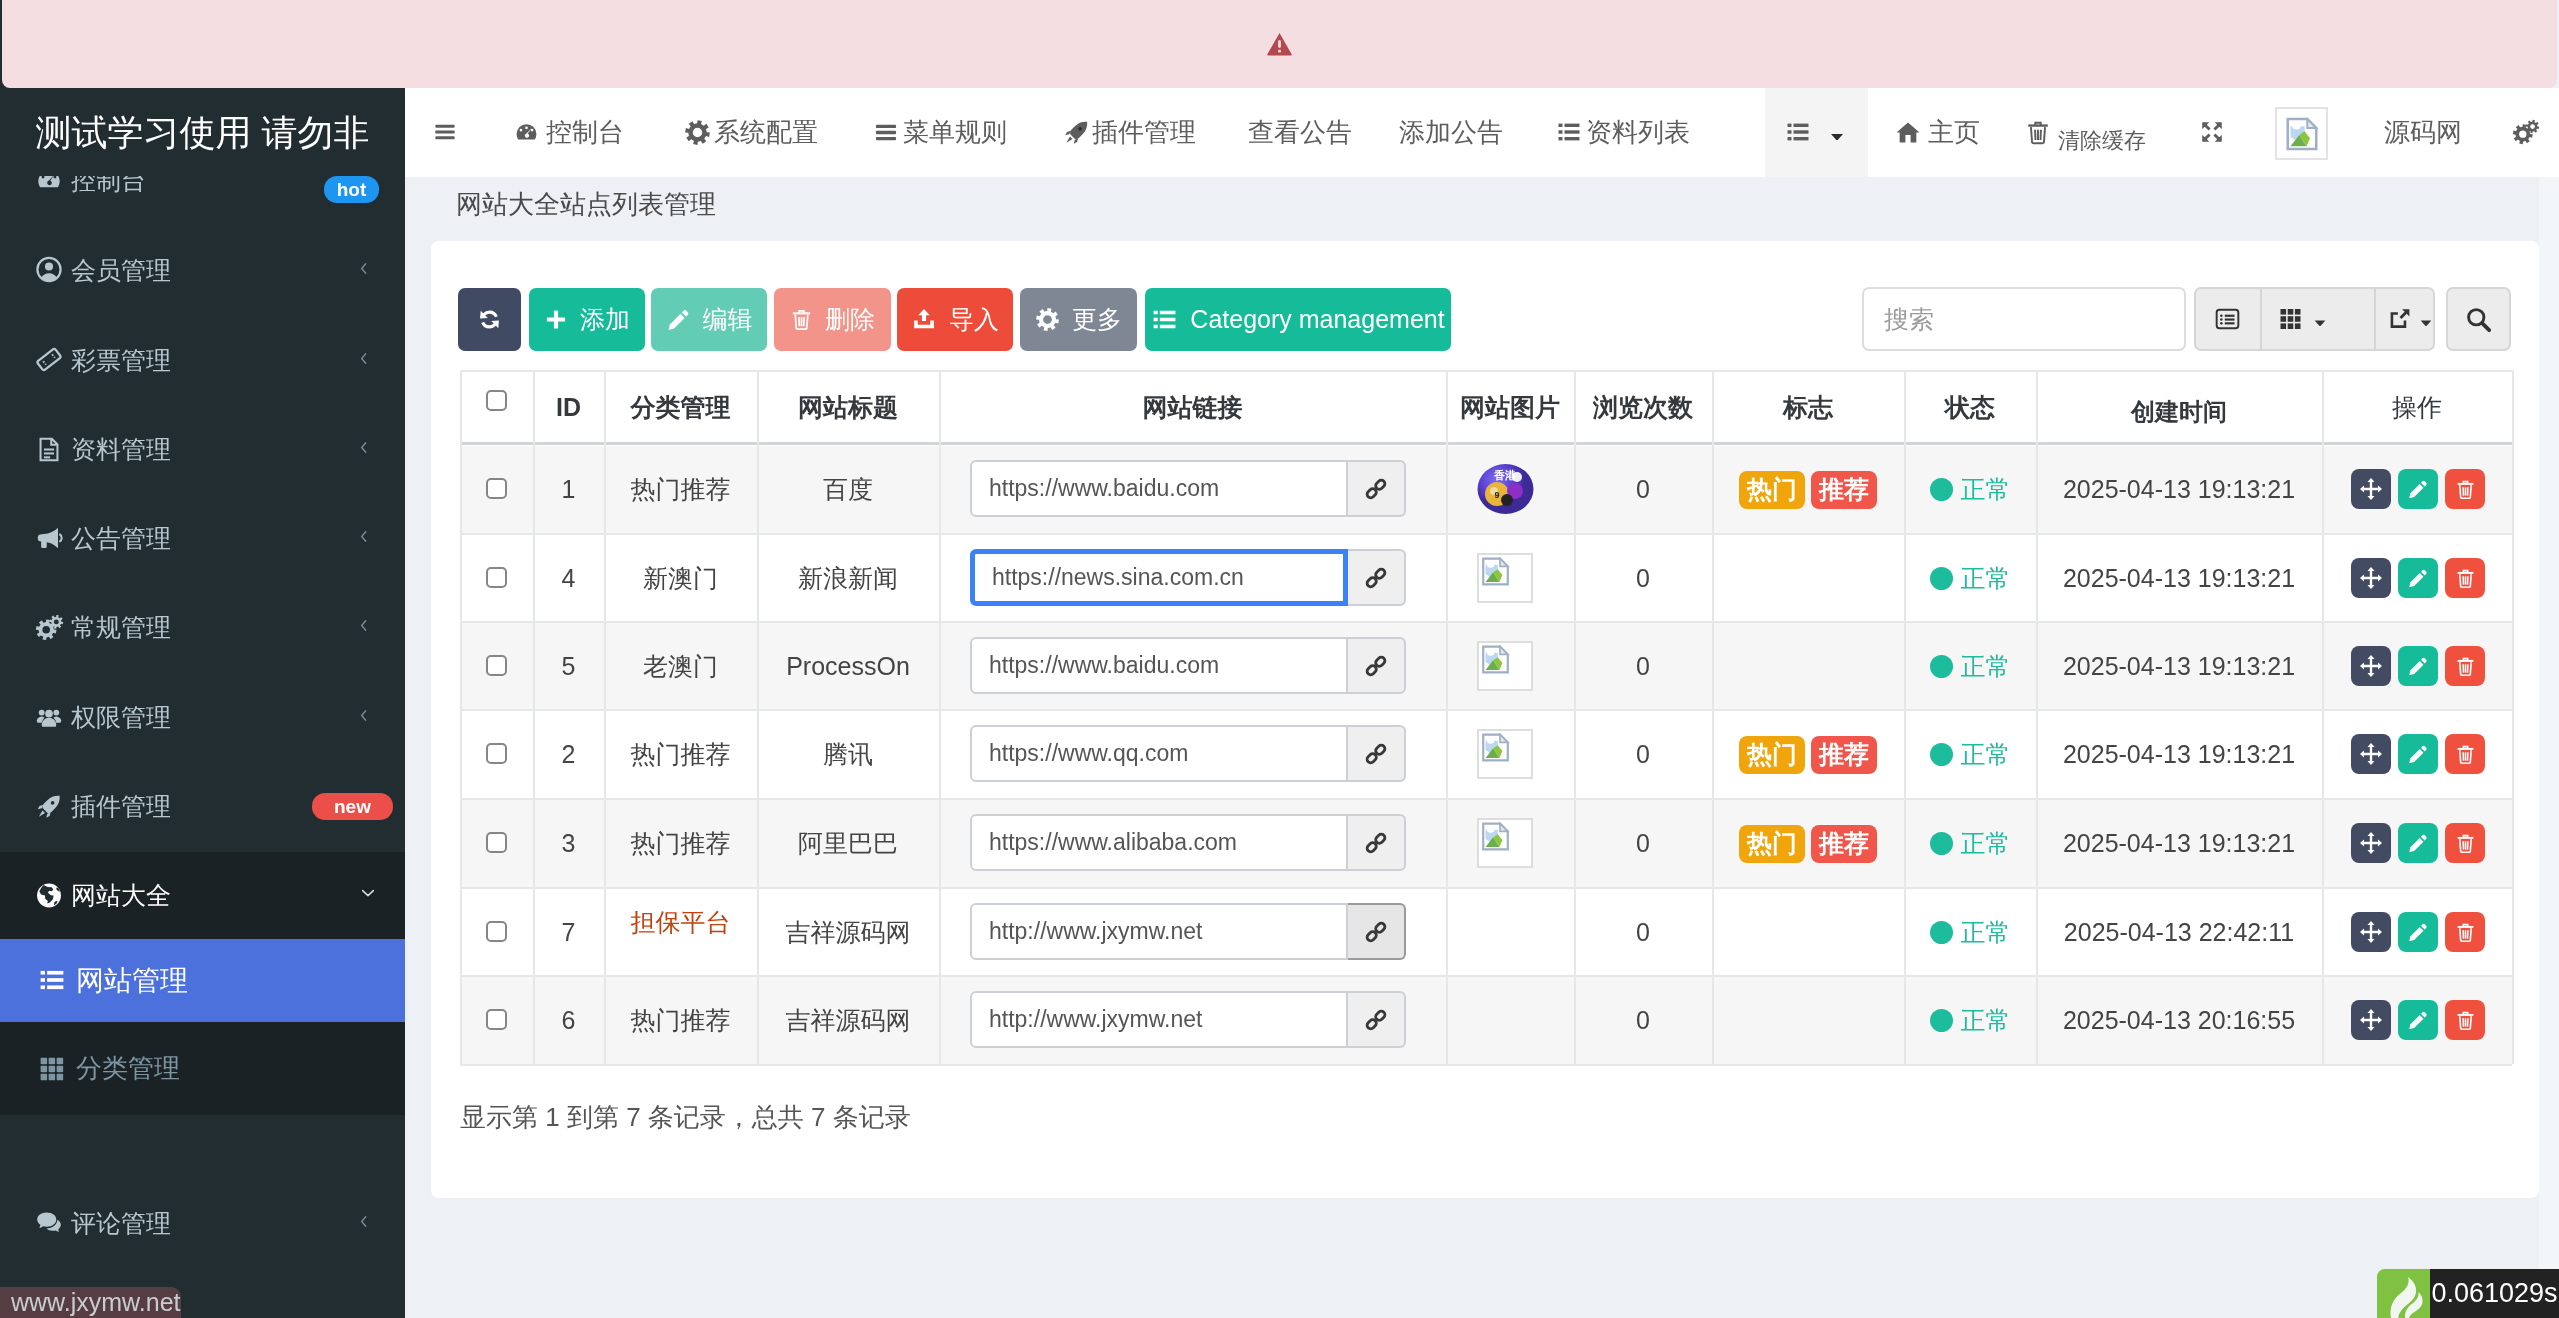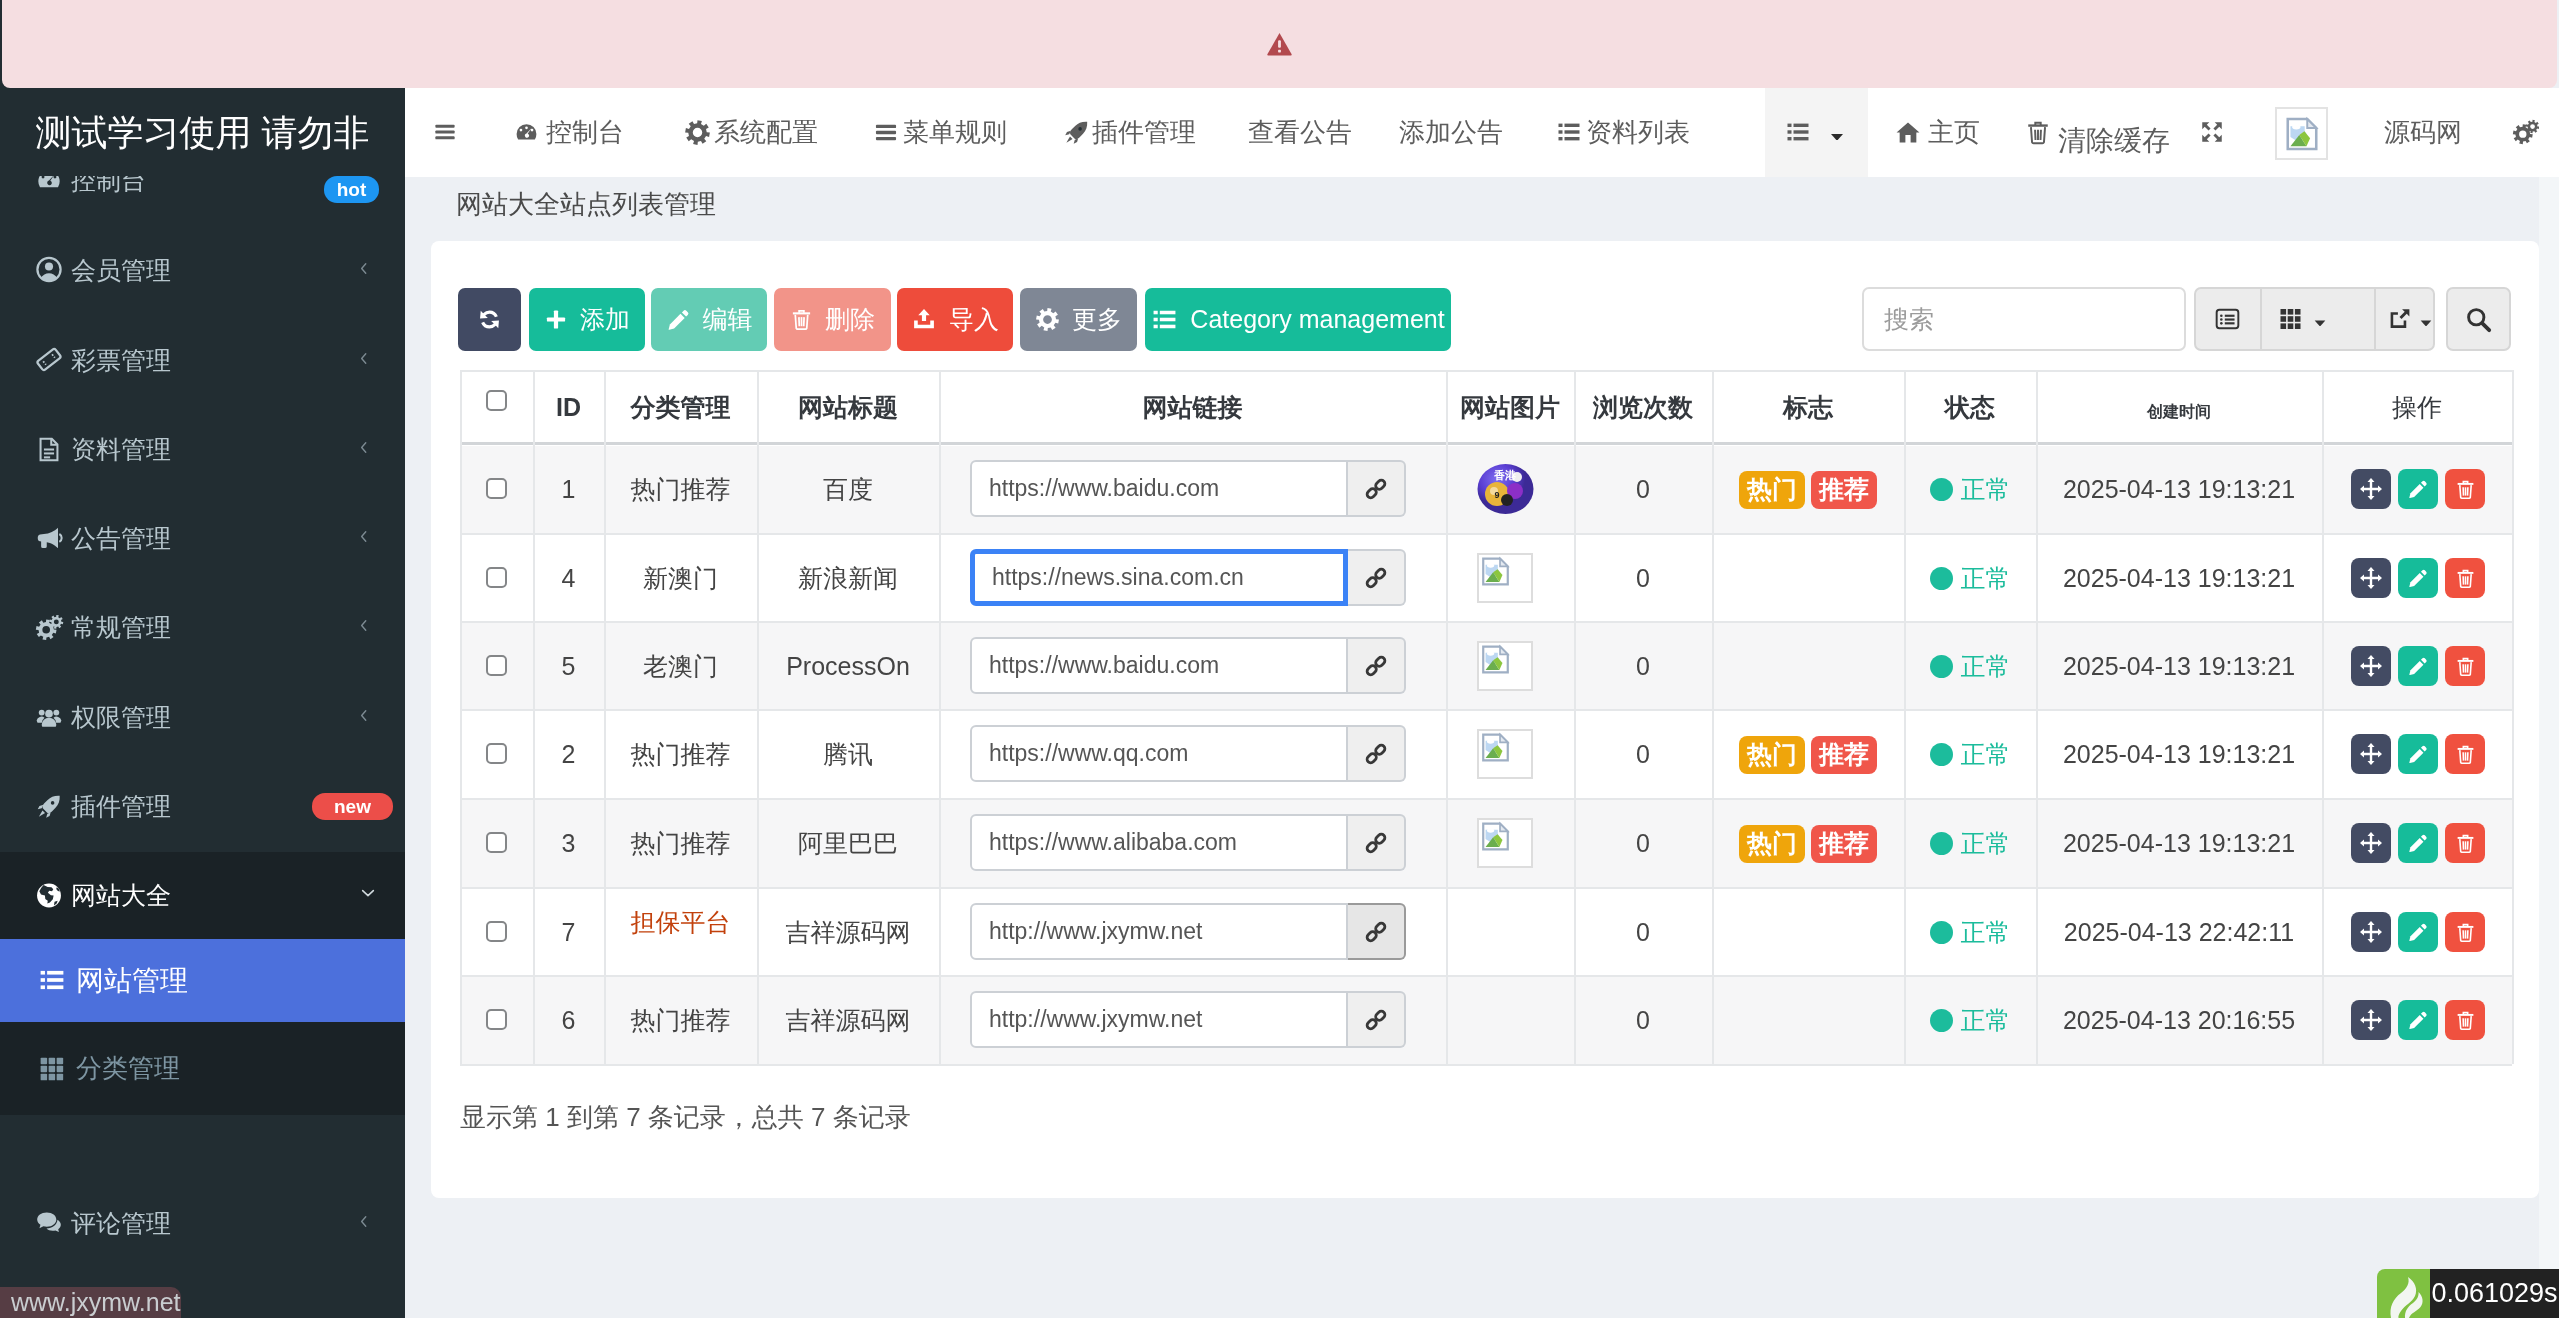--- a/index.html
+++ b/index.html
@@ -290,21 +290,21 @@
       <g fill="none" stroke="#5d5d5d" stroke-width="1.8">
         <path d="M5.5 7 L6.5 21 a1.5 1.5 0 0 0 1.5 1 h8 a1.5 1.5 0 0 0 1.5-1 L18.5 7" fill="none"></path>
         <line x1="3" y1="5.6" x2="21" y2="5.6" stroke-width="2.2"></line>
         <path d="M9.5 5 L9.5 3 h5 v2"></path>
         <line x1="9.3" y1="9.5" x2="9.7" y2="19"></line>
         <line x1="12" y1="9.5" x2="12" y2="19"></line>
         <line x1="14.7" y1="9.5" x2="14.3" y2="19"></line>
       </g>
     </svg>
   </div>
-<div class="ab" style="left:2058px;top:88px;height:105px;display:flex;align-items:center;font-size:28px;color:#5d5d5d">清除缓存</div>
+<div class="ab" style="left:2058px;top:88px;height:105px;display:flex;align-items:center;font-size:22px;color:#5d5d5d">清除缓存</div>
 <div class="ab" style="left:2199px;top:119px">
     <svg width="26" height="26" viewBox="0 0 24 24">
       <g fill="#5d5d5d">
         <path d="M3 3 L9.5 3 L7.2 5.3 L10.7 8.8 L8.8 10.7 L5.3 7.2 L3 9.5 Z"></path>
         <path d="M21 3 L21 9.5 L18.7 7.2 L15.2 10.7 L13.3 8.8 L16.8 5.3 L14.5 3 Z"></path>
         <path d="M3 21 L3 14.5 L5.3 16.8 L8.8 13.3 L10.7 15.2 L7.2 18.7 L9.5 21 Z"></path>
         <path d="M21 21 L14.5 21 L16.8 18.7 L13.3 15.2 L15.2 13.3 L18.7 16.8 L21 14.5 Z"></path>
       </g>
     </svg>
   </div>
@@ -486,21 +486,21 @@
 <div class="ab" style="left:2512px;top:370px;width:2px;height:694px;background:#e5e7e9"></div>
 <div class="ab" style="left:486px;top:390px;width:21px;height:21px;border:2px solid #848688;border-radius:5px;background:#fff"></div>
 <div class="ab" style="left:533px;top:370px;width:71px;height:74px;display:flex;align-items:center;justify-content:center;font-weight:bold;font-size:25px;color:#35393e">ID</div>
 <div class="ab" style="left:604px;top:370px;width:153px;height:74px;display:flex;align-items:center;justify-content:center;font-weight:bold;font-size:25px;color:#35393e">分类管理</div>
 <div class="ab" style="left:757px;top:370px;width:182px;height:74px;display:flex;align-items:center;justify-content:center;font-weight:bold;font-size:25px;color:#35393e">网站标题</div>
 <div class="ab" style="left:939px;top:370px;width:507px;height:74px;display:flex;align-items:center;justify-content:center;font-weight:bold;font-size:25px;color:#35393e">网站链接</div>
 <div class="ab" style="left:1446px;top:370px;width:128px;height:74px;display:flex;align-items:center;justify-content:center;font-weight:bold;font-size:25px;color:#35393e">网站图片</div>
 <div class="ab" style="left:1574px;top:370px;width:138px;height:74px;display:flex;align-items:center;justify-content:center;font-weight:bold;font-size:25px;color:#35393e">浏览次数</div>
 <div class="ab" style="left:1712px;top:370px;width:192px;height:74px;display:flex;align-items:center;justify-content:center;font-weight:bold;font-size:25px;color:#35393e">标志</div>
 <div class="ab" style="left:1904px;top:370px;width:132px;height:74px;display:flex;align-items:center;justify-content:center;font-weight:bold;font-size:25px;color:#35393e">状态</div>
-<div class="ab" style="left:2036px;top:370px;width:286px;height:84px;display:flex;align-items:center;justify-content:center;font-weight:bold;font-size:16px;color:#35393e">创建时间</div>
+<div class="ab" style="left:2036px;top:370px;width:286px;height:84px;display:flex;align-items:center;justify-content:center;font-weight:bold;font-size:24px;color:#35393e">创建时间</div>
 <div class="ab" style="left:2322px;top:370px;width:190px;height:74px;display:flex;align-items:center;justify-content:center;font-weight:normal;font-size:25px;color:#35393e">操作</div>
 <div class="ab" style="left:486px;top:478px;width:21px;height:21px;border:2px solid #848688;border-radius:5px;background:#fff"></div>
 <div class="ab" style="left:533px;top:446px;width:71px;height:87px;display:flex;align-items:center;justify-content:center;font-size:25px;color:#444">1</div>
 <div class="ab" style="left:604px;top:446px;width:153px;height:87px;display:flex;align-items:center;justify-content:center;font-size:25px;color:#444">热门推荐</div>
 <div class="ab" style="left:757px;top:446px;width:182px;height:87px;display:flex;align-items:center;justify-content:center;font-size:25px;color:#444">百度</div>
 <div class="ab" style="left:970px;top:460px;width:436px;height:57px">
     <div class="ab" style="left:0;top:0;width:378px;height:57px;background:#fff;border:2px solid #ccd0d5;border-radius:6px 0 0 6px;display:flex;align-items:center;padding-left:17px;font-size:23px;color:#555;white-space:nowrap;overflow:hidden">https://www.baidu.com</div>
     <div class="ab" style="left:378px;top:0;width:58px;height:57px;background:#efefef;border:2px solid #ccd0d5;border-left:0;border-radius:0 6px 6px 0;display:flex;align-items:center;justify-content:center">
       <svg width="26" height="26" viewBox="0 0 24 24">
         <g fill="none" stroke="#383838" stroke-width="2.6" transform="rotate(45 12 12)">

